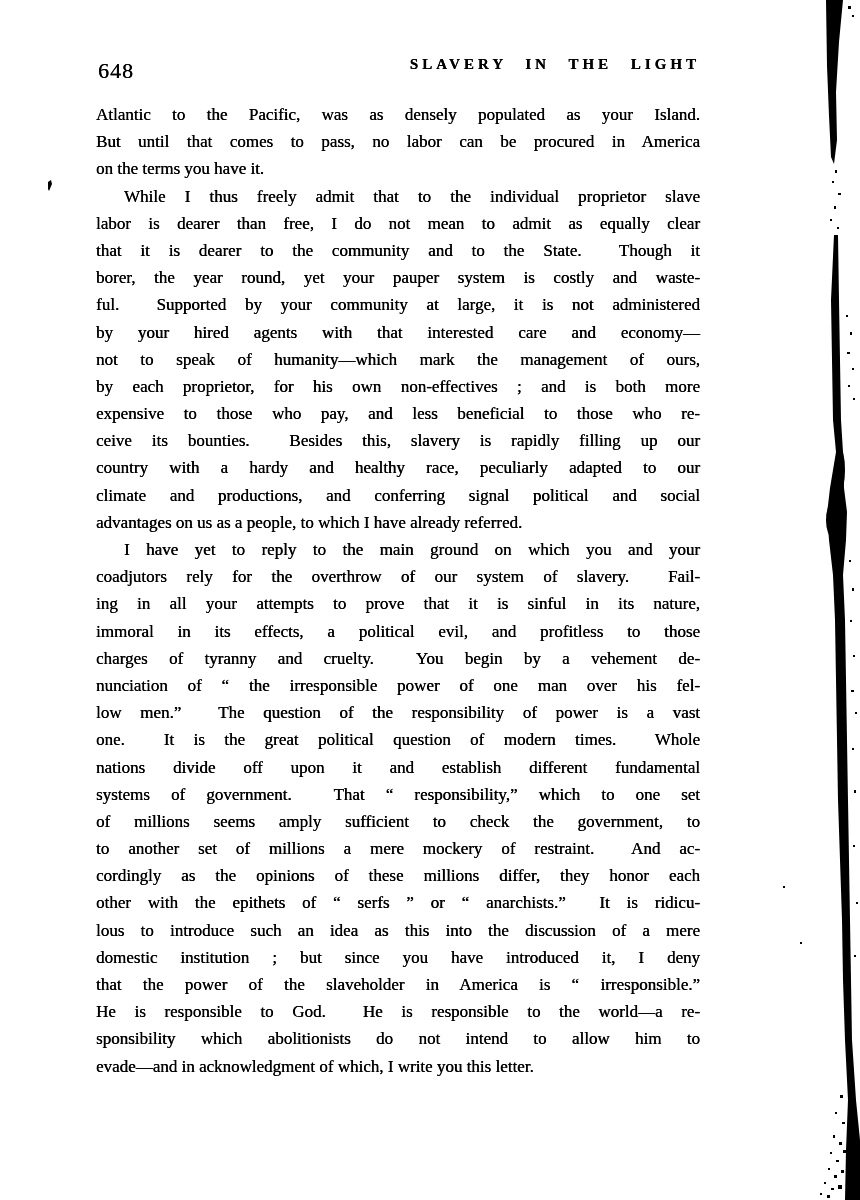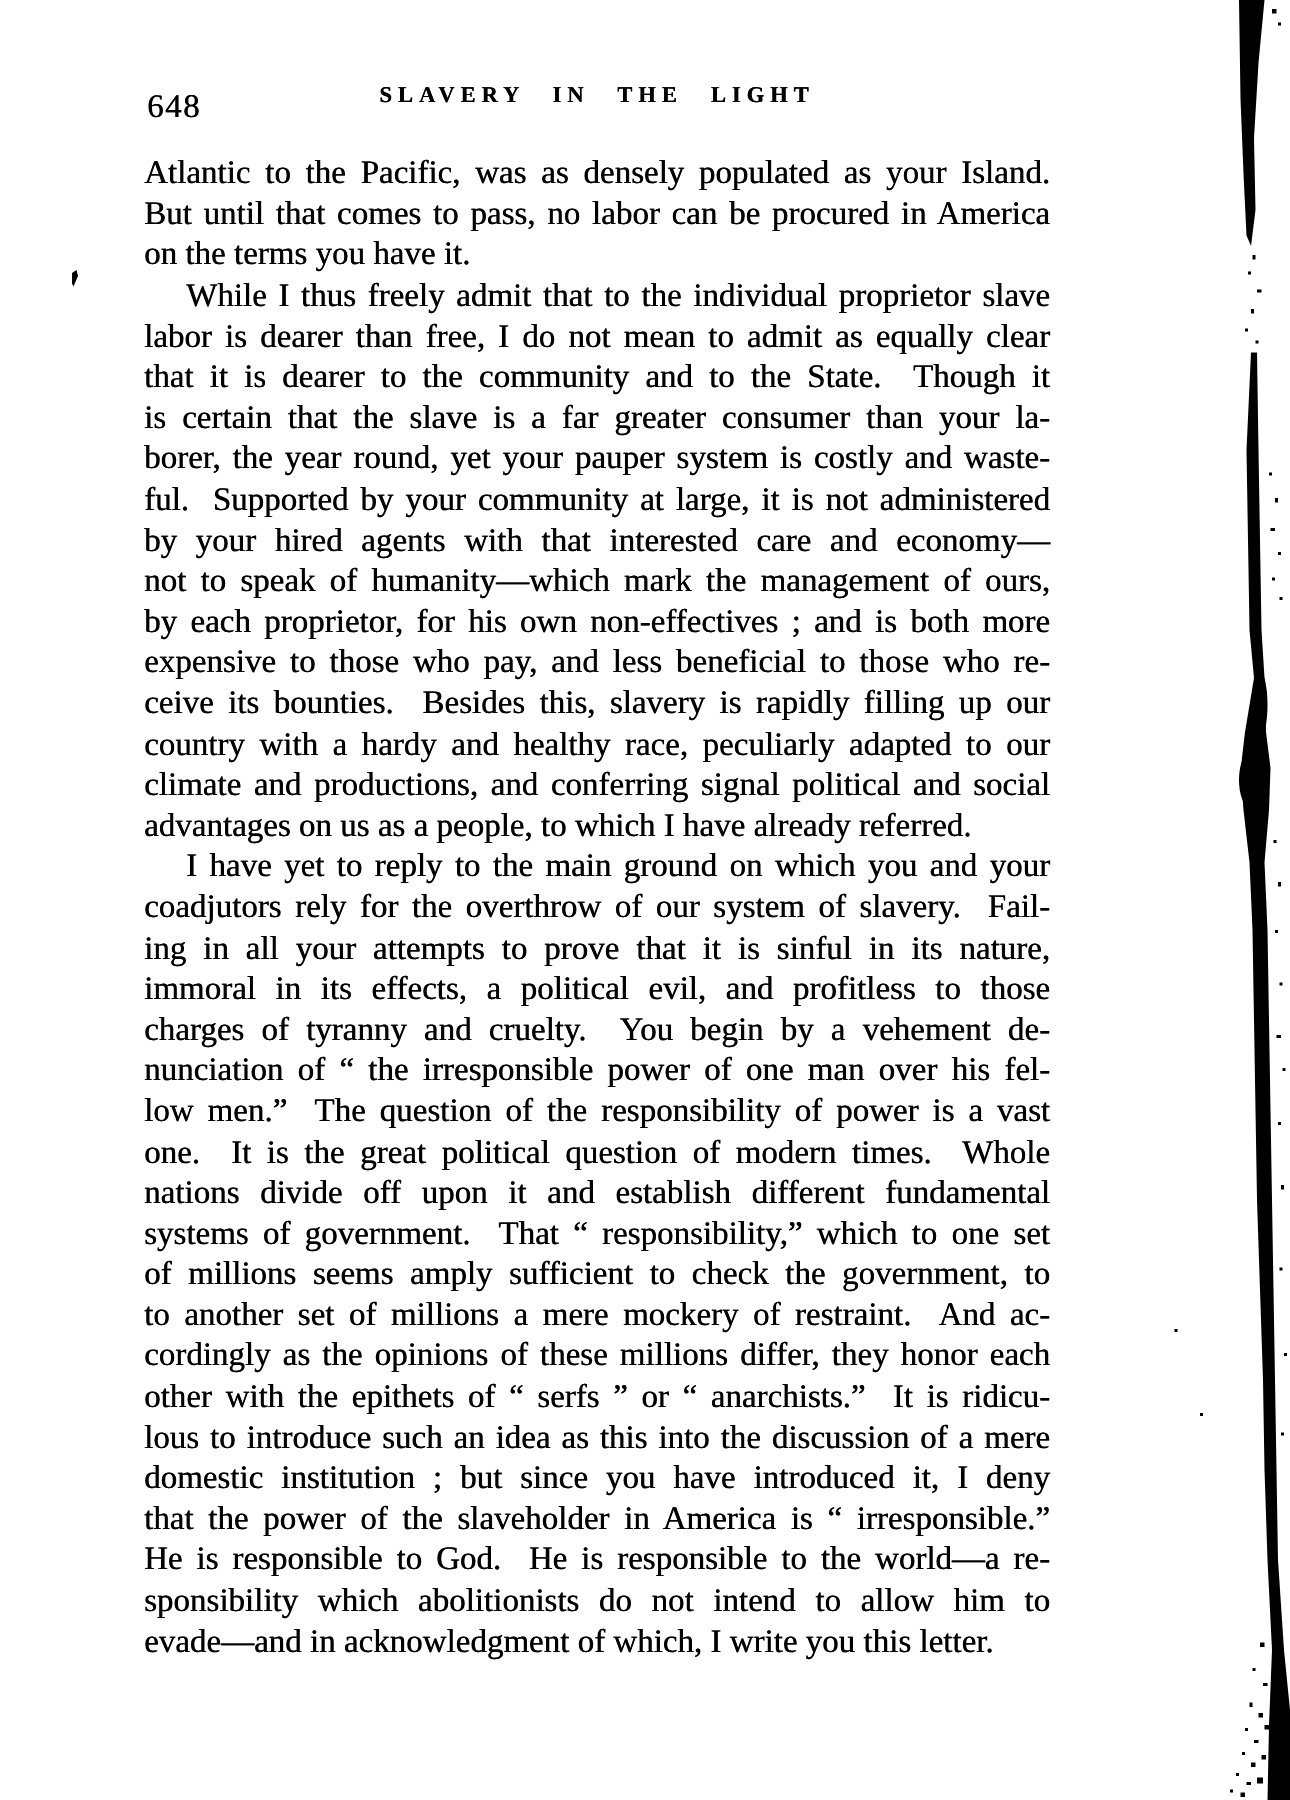--- a/index.html
+++ b/index.html
@@ -25,31 +25,31 @@
     position: absolute;
     left: 98px; top: 58px;
     font-size: 22px;
     letter-spacing: 1px;
     text-shadow: 0.3px 0 0 currentColor;
     text-align: center;
   }
   .running-head {
     position: absolute;
     left: 96px; top: 56px; width: 604px;
-    text-align: center;
+    text-align: right;
     font-size: 15px;
     font-weight: bold;
     letter-spacing: 4px;
     word-spacing: 11px;
     text-shadow: 0.2px 0 0 currentColor;
   }
   .page-body {
     position: absolute;
     left: 96px; top: 101px; width: 604px;
-    font-size: 22px;
+    font-size: 17px;
     line-height: 27.2px;
     text-shadow: 0.3px 0 0 currentColor;
   }
   .text-line {
     text-align: justify;
     text-align-last: justify;
     text-justify: inter-word;
     height: 27.2px;
     overflow: visible;
     white-space: nowrap;
@@ -137,21 +137,20 @@
   <span class="page-number">648</span>
   <span class="running-head">SLAVERY IN THE LIGHT</span>
 
   <main class="page-body" id="page-body">
       <div class="text-line">Atlantic to the Pacific, was as densely populated as your Island.</div>
       <div class="text-line">But until that comes to pass, no labor can be procured in America</div>
       <div class="text-line last">on the terms you have it.</div>
       <div class="text-line indent">While I thus freely admit that to the individual proprietor slave</div>
       <div class="text-line">labor is dearer than free, I do not mean to admit as equally clear</div>
       <div class="text-line">that it is dearer to the community and to the State.&nbsp; Though it</div>
-      <div class="text-line">is certain that the slave is a far greater consumer than your la-</div>
       <div class="text-line">borer, the year round, yet your pauper system is costly and waste-</div>
       <div class="text-line">ful.&nbsp; Supported by your community at large, it is not administered</div>
       <div class="text-line">by your hired agents with that interested care and economy—</div>
       <div class="text-line">not to speak of humanity—which mark the management of ours,</div>
       <div class="text-line">by each proprietor, for his own non-effectives ; and is both more</div>
       <div class="text-line">expensive to those who pay, and less beneficial to those who re-</div>
       <div class="text-line">ceive its bounties.&nbsp; Besides this, slavery is rapidly filling up our</div>
       <div class="text-line">country with a hardy and healthy race, peculiarly adapted to our</div>
       <div class="text-line">climate and productions, and conferring signal political and social</div>
       <div class="text-line last">advantages on us as a people, to which I have already referred.</div>

